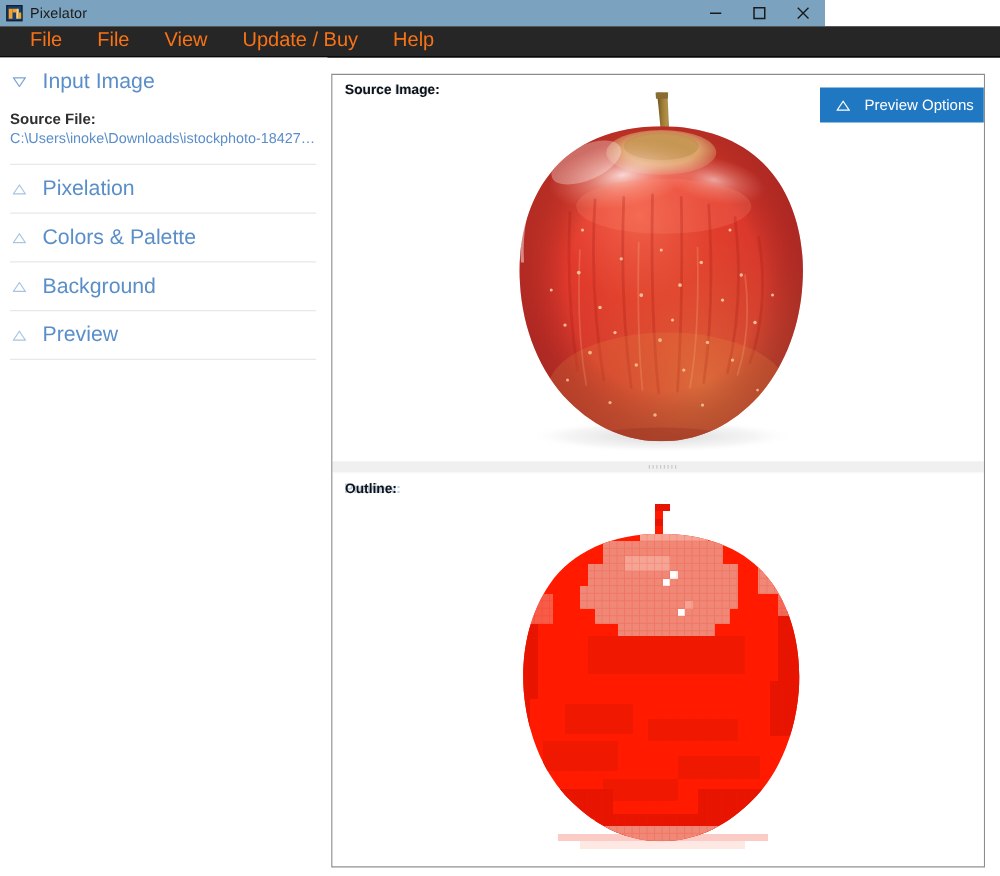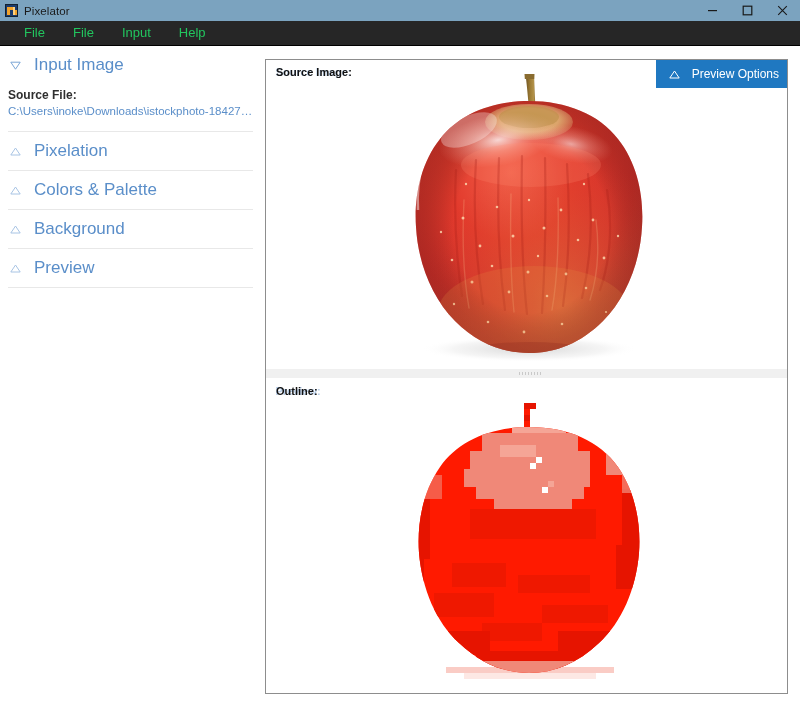--- a/index.html
+++ b/index.html
@@ -12,21 +12,21 @@
   }
   #app {
     position: relative;
     width: 800px; height: 701px;
     background: #ffffff;
   }
 
   
   .titlebar {
     position: absolute; left: 0; top: 0;
-    width: 800px; height: 21px;
+    width: 660px; height: 21px;
     background: #7ba3bf;
     display: flex; align-items: center;
   }
   .app-icon {
     width: 13px; height: 13px;
     margin-left: 5px; margin-right: 6px;
     position: relative;
     background: #1b3c6e;
     border: 1px solid #123;
     box-sizing: border-box;
@@ -56,21 +56,21 @@
   
   .menubar {
     position: absolute; left: 0; top: 21px;
     width: 800px; height: 25px;
     background: #262626;
     display: flex; align-items: center;
     border-bottom: 1px solid #000;
     box-sizing: border-box;
   }
   .menu-item {
-    color: #22c55e; font-size: 13px;
+    color: #f97316; font-size: 16px;
     padding: 0 14px; line-height: 24px; height: 24px;
     white-space: nowrap;
   }
   .menu-item:first-child { margin-left: 10px; }
 
   
   .sidebar {
     position: absolute; left: 0; top: 46px;
     width: 262px; height: 655px;
     background: #ffffff;
@@ -150,21 +150,21 @@
     display: flex; align-items: center; justify-content: center;
     cursor: row-resize;
   }
   .grip { display: flex; gap: 2px; }
   .grip span {
     width: 1px; height: 3px; background: #c9c9c9; display: block;
   }
 
   
   .preview-options {
-    position: absolute; right: 0px; top: 0px;
+    position: absolute; right: 0px; top: 10px;
     height: 28px; min-width: 134px;
     background: #1f78c1;
     color: #ffffff;
     display: flex; align-items: center;
     padding: 0 14px 0 12px;
     box-sizing: border-box;
     font-size: 12px;
     z-index: 6;
     cursor: pointer;
   }
@@ -203,21 +203,22 @@
         <svg width="11" height="11" viewBox="0 0 11 11">
           <path d="M1.2 1.2 L9.8 9.8 M9.8 1.2 L1.2 9.8" stroke="#1a1a1a" stroke-width="1.1" fill="none"></path>
         </svg>
       </div>
     </div>
   </div>
 
   <div class="menubar">
     <div class="menu-item">File</div>
     <div class="menu-item">File</div>
-    <div class="menu-item">Input</div>
+    <div class="menu-item">View</div>
+    <div class="menu-item">Update / Buy</div>
     <div class="menu-item">Help</div>
   </div>
 
   <div class="sidebar">
 
     <div class="section">
       <div class="section-head">
         <span class="tri">
           <svg width="11" height="9" viewBox="0 0 11 9">
               <path d="M0.8 1.2 L10.2 1.2 L5.5 8.2 Z" fill="none" stroke="#7aa6d6" stroke-width="1"></path>

